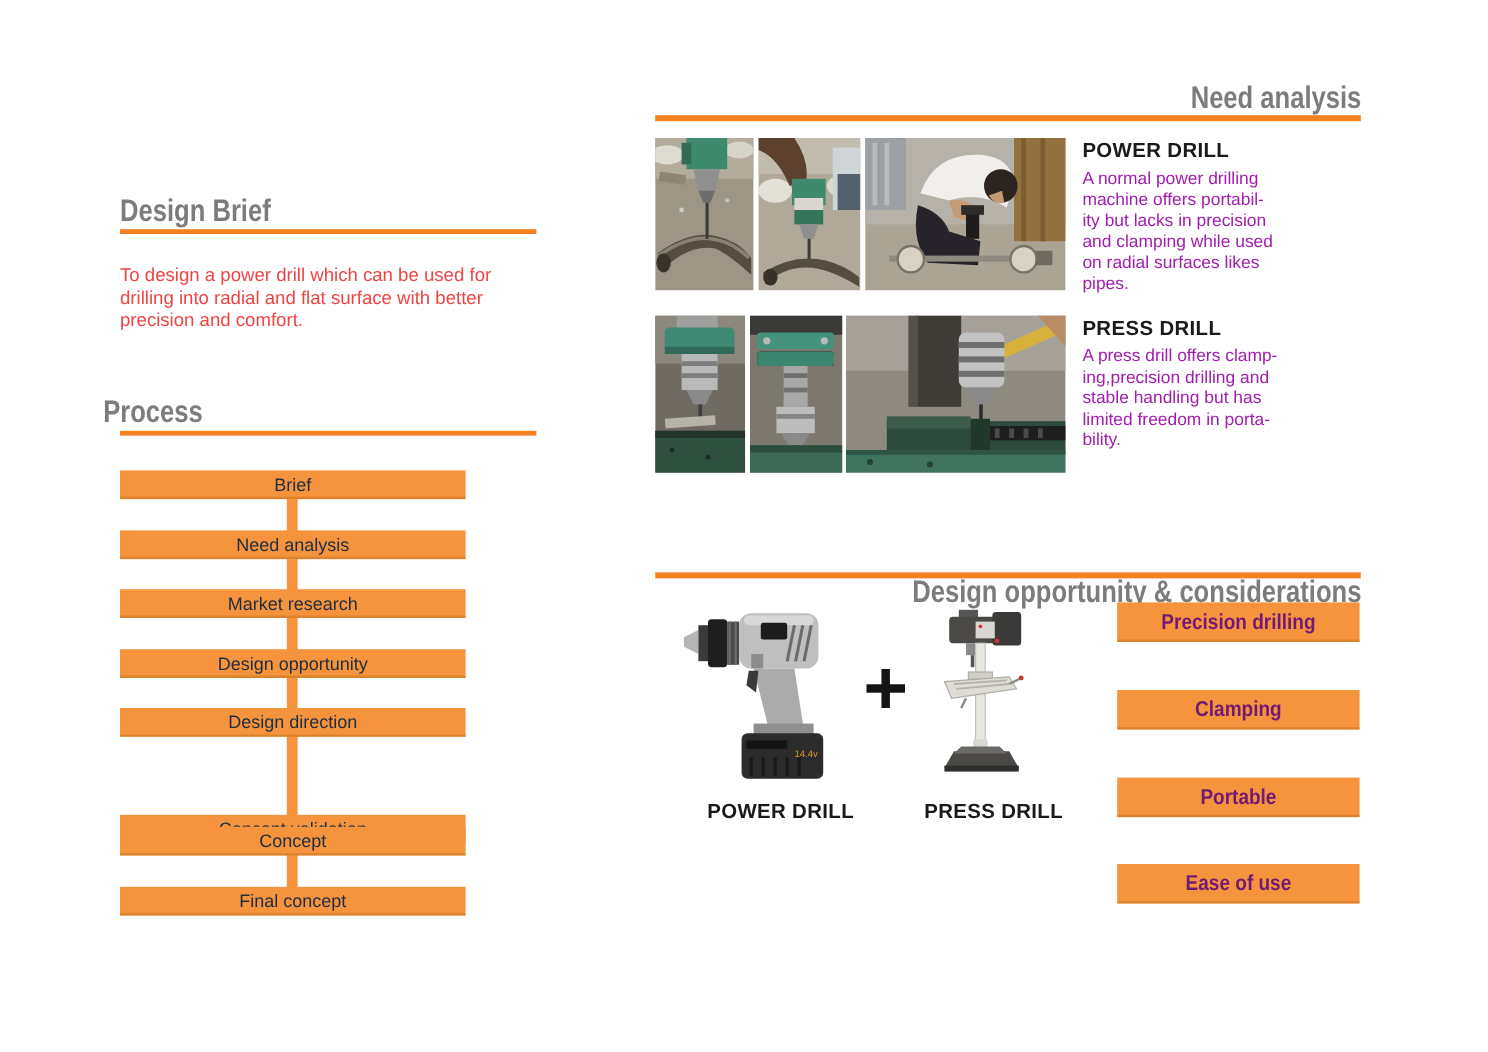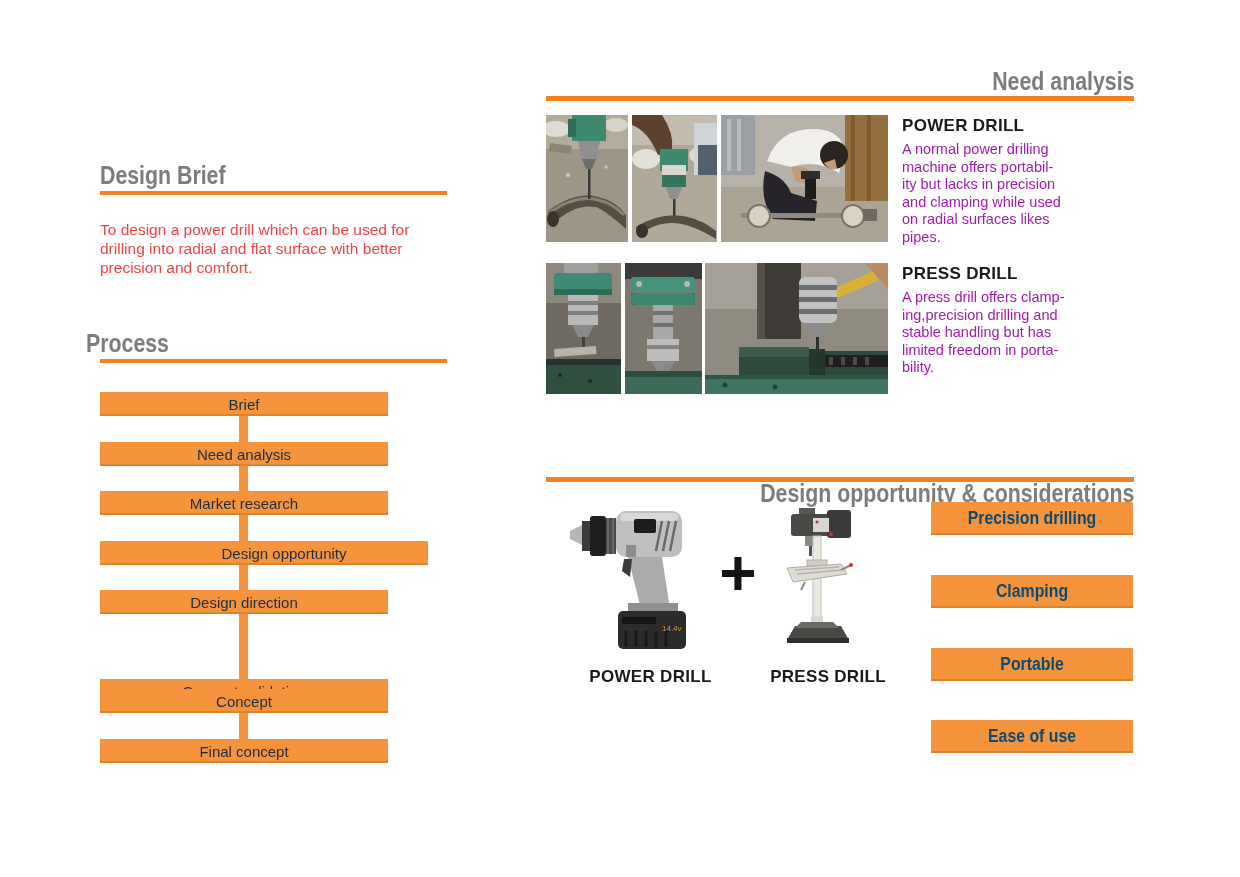--- a/index.html
+++ b/index.html
@@ -25,21 +25,21 @@
     font-size:15px;color:#1e2d40;box-shadow:inset 0 -2px 0 rgba(173,96,10,.35);
   }
   .connector{left:239px;width:9px;background:#f6943d;}
   
   .drill-heading{font-size:17px;font-weight:bold;color:#1a1a1a;letter-spacing:.3px;white-space:nowrap;}
   .drill-desc{font-size:14.5px;line-height:17.5px;color:#a21caf;white-space:pre-line;}
   
   .consider{
     left:931px;width:202px;height:33px;background:#f6943d;
     display:flex;align-items:center;justify-content:center;
-    font-size:18px;font-weight:bold;color:#0c4a6e;
+    font-size:18px;font-weight:bold;color:#701a75;
     box-shadow:inset 0 -2px 0 rgba(173,96,10,.35);
   }
   .consider span{display:inline-block;transform:scaleX(.88);}
   
   .prod-label{font-size:17px;font-weight:bold;color:#1a1a1a;text-align:center;letter-spacing:.3px;}
   .plus{font-size:64px;font-weight:900;color:#141414;line-height:1;}
   .photo{display:block;}
   svg{display:block;}
 </style>
 </head>
@@ -64,21 +64,21 @@
   <div class="abs connector" style="top:402px;height:348px;"></div>
   <div class="abs step" style="top:392px;">
       <span>Brief</span>
     </div>
   <div class="abs step" style="top:442px;">
       <span>Need analysis</span>
     </div>
   <div class="abs step" style="top:491px;">
       <span>Market research</span>
     </div>
-  <div class="abs step" style="top:541px;padding-left:40px;">
+  <div class="abs step" style="top:541px;">
       <span>Design opportunity</span>
     </div>
   <div class="abs step" style="top:590px;">
       <span>Design direction</span>
     </div>
   <div class="abs step" style="top:640px;margin-top:39px;">
       <span>Concept validation</span>
     </div>
   <div class="abs step" style="top:689px;">
       <span>Concept</span>

